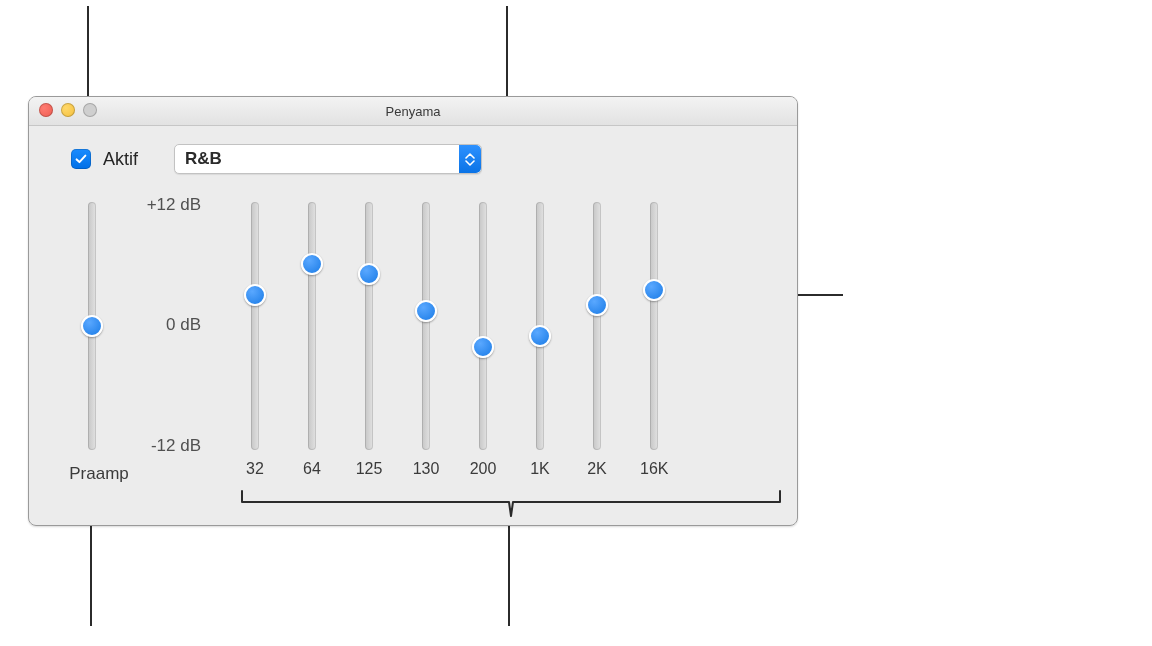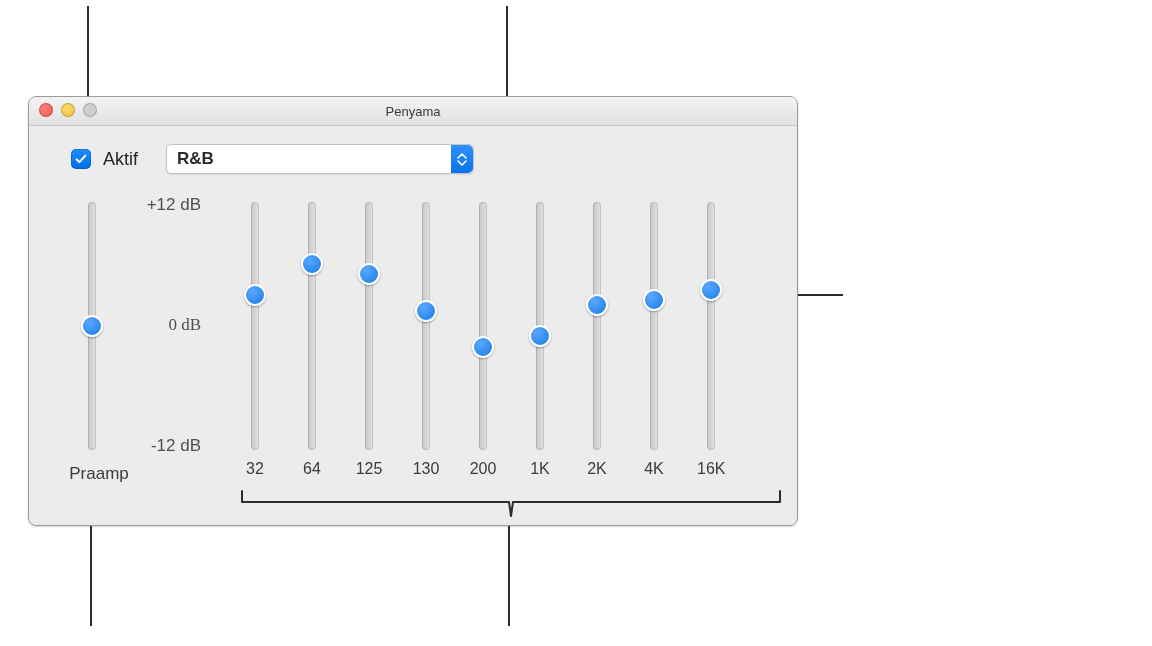--- a/index.html
+++ b/index.html
@@ -77,21 +77,21 @@
     background: linear-gradient(#1a8cff,#006fe6);
     display: flex;
     align-items: center;
     justify-content: center;
     box-shadow: inset 0 0 0 1px rgba(0,0,0,0.15);
   }
   .checkbox svg { width: 14px; height: 14px; }
   .check-label {
     font-size: 18px;
     color: #252525;
-    margin-right: 16px;
+    margin-right: 24px;
     text-align: center;
   }
   .preset {
     position: relative;
     width: 306px;
     height: 28px;
     background: #fff;
     border: 1px solid #c2c2c2;
     border-radius: 5px;
     display: flex;
@@ -254,21 +254,21 @@
                 <path d="M1 1 L5 5 L9 1" stroke="#fff" stroke-width="1.6" fill="none" stroke-linecap="round" stroke-linejoin="round"></path>
               </svg>
           </div>
         </div>
       </div>
 
       <div class="eq-area">
 
         <div class="db-labels">
           <div style="top:-7px;">+12 dB</div>
-          <div style="top:113px;font-family:Liberation Serif, serif;">0 dB</div>
+          <div style="top:113px;">0 dB</div>
           <div style="top:234px;">-12 dB</div>
         </div>
 
         <div class="preamp-wrap">
           <div class="slider">
             <div class="thumb" style="top: 124px;"></div>
           </div>
           <div class="preamp-label">Praamp</div>
         </div>
 
@@ -310,26 +310,20 @@
               <div class="freq-label">1K</div>
             </div>
             <div class="band">
               <div class="slider">
                 <div class="thumb" style="top: 103.333px;"></div>
               </div>
               <div class="freq-label">2K</div>
             </div>
             <div class="band">
               <div class="slider">
-                <div class="thumb" style="top: 98.1667px;"></div>
-              </div>
-              <div class="freq-label">4K</div>
-            </div>
-            <div class="band">
-              <div class="slider">
                 <div class="thumb" style="top: 87.8333px;"></div>
               </div>
               <div class="freq-label">16K</div>
             </div>
           </div>
 
         <div class="bracket">
           <svg viewBox="0 0 540 28" preserveAspectRatio="none">
             <path d="M1 1 L1 12 L268 12 L270 26 L272 12 L539 12 L539 1" stroke="#2b2b2b" stroke-width="2" fill="none" stroke-linecap="round" stroke-linejoin="round"></path>
           </svg>

